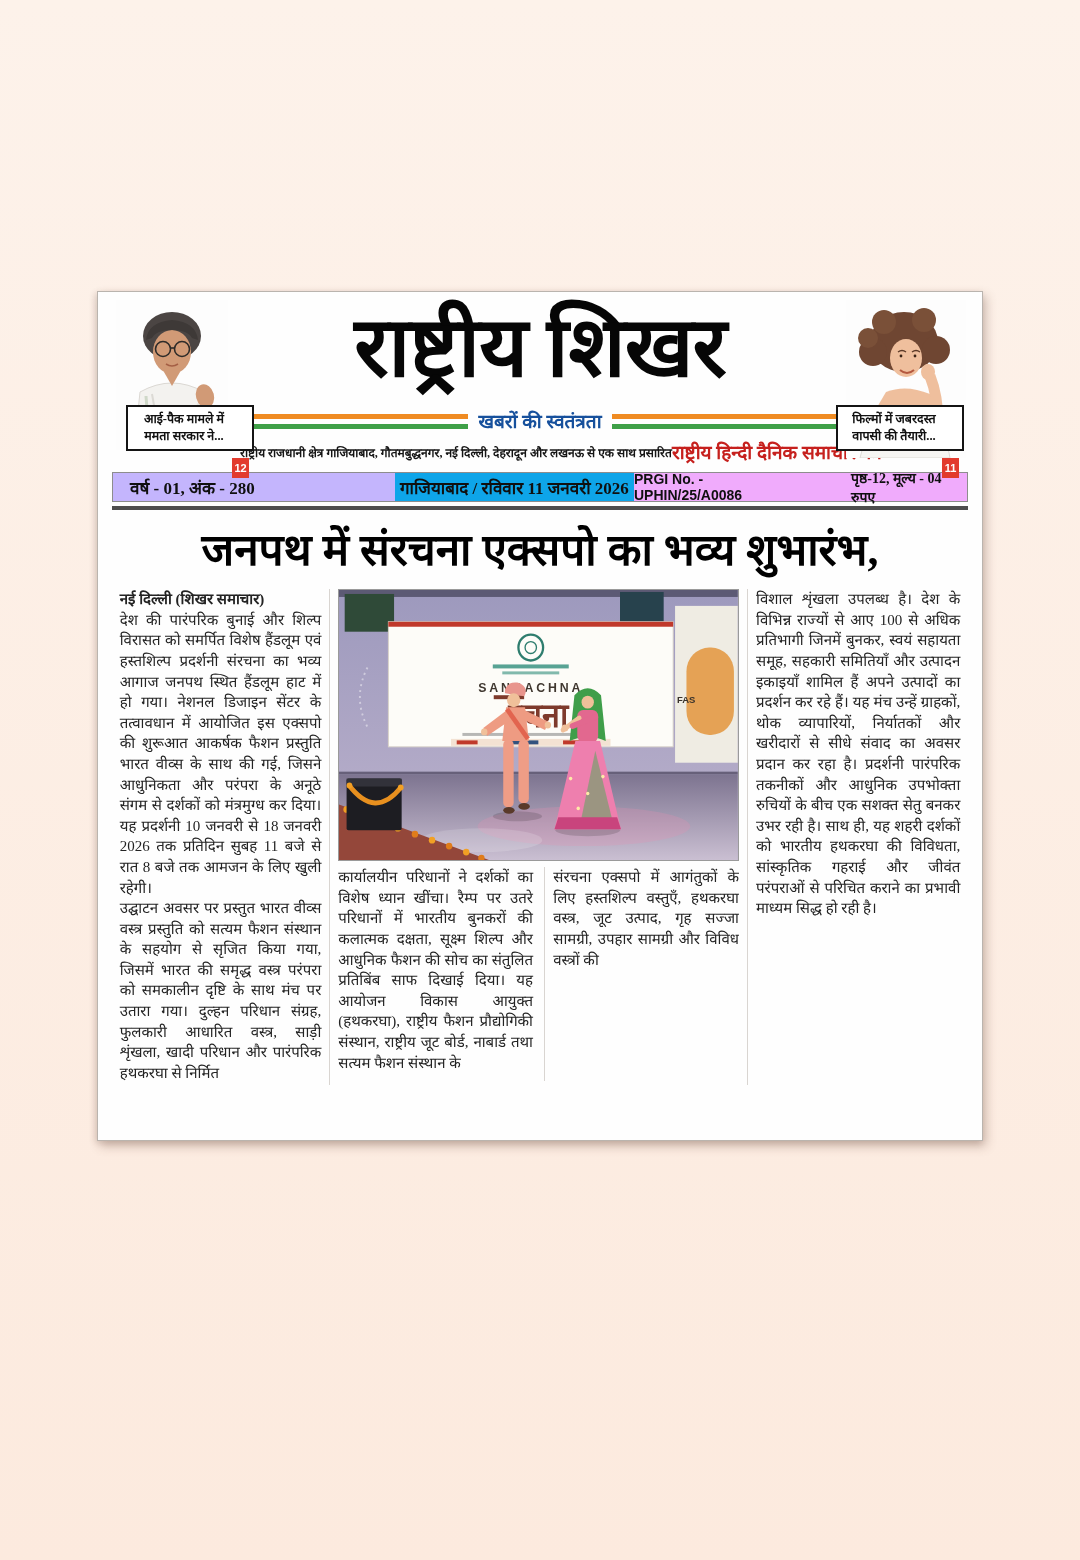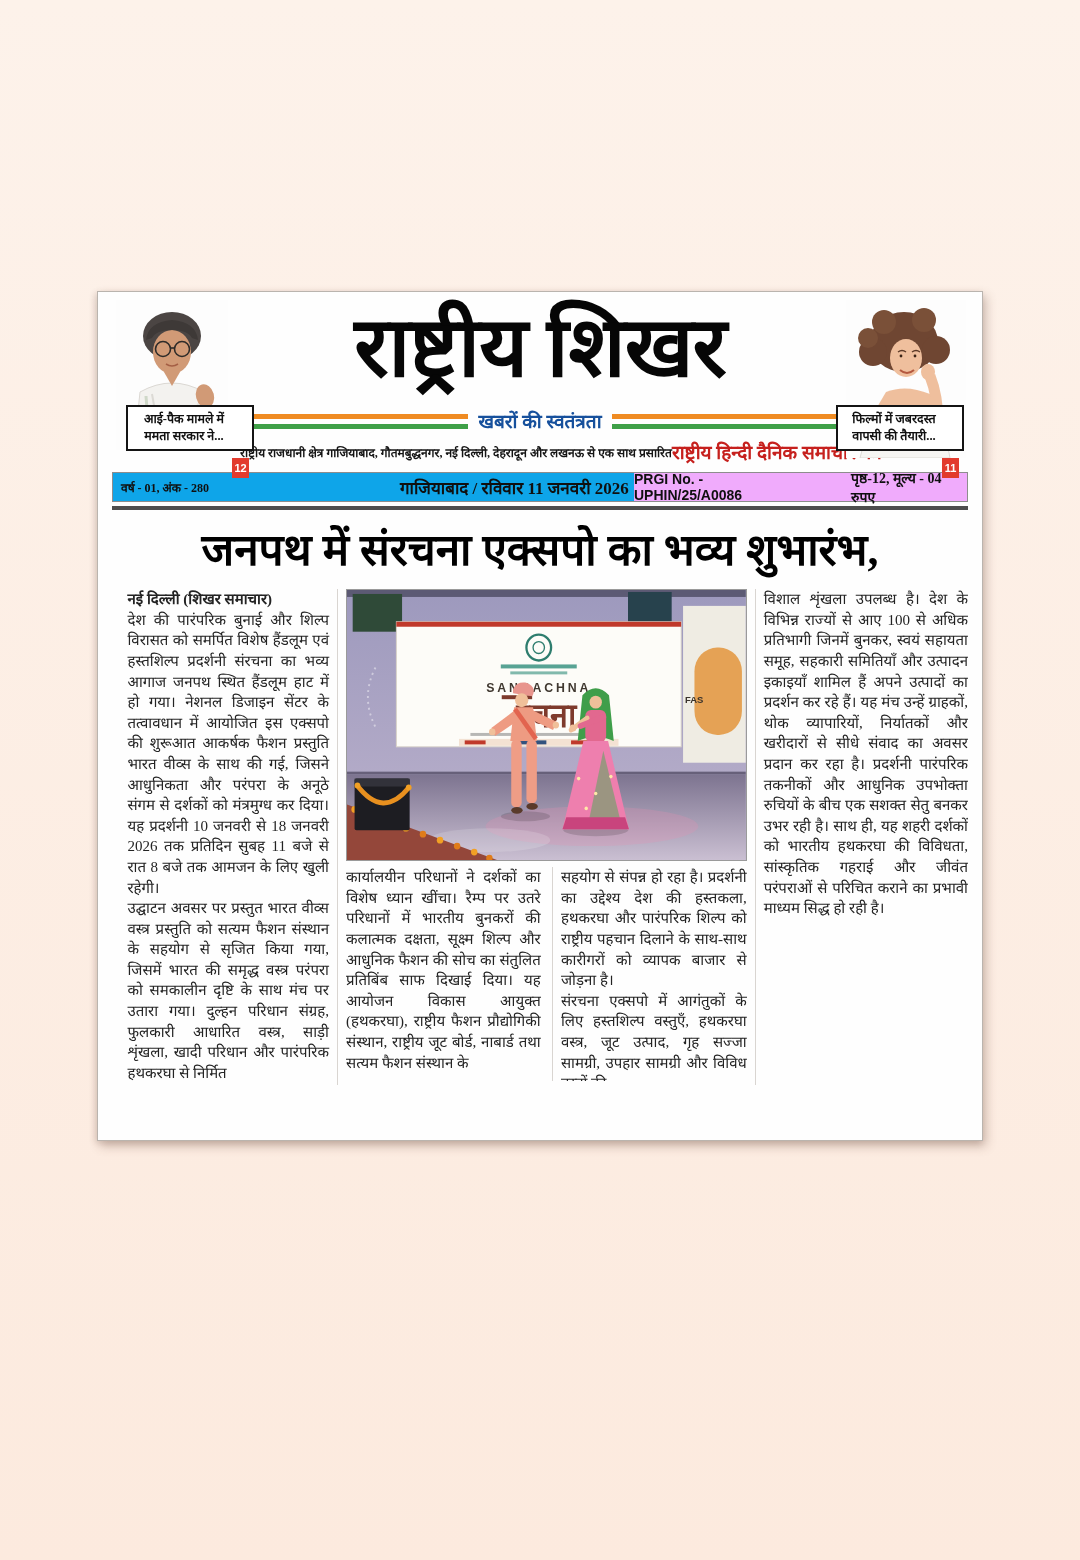--- a/index.html
+++ b/index.html
@@ -42,29 +42,29 @@
   .stripe i{display:block;height:5px;}
   .stripe .sa{background:#ef8b22;}
   .stripe .sg{background:#3fa048;}
   .freedom{color:#16509c;font-weight:700;font-size:19px;white-space:nowrap;}
   .taglines{display:flex;justify-content:space-between;align-items:center;margin:5px 8px 0 0;}
   .coverage{font-size:12px;font-weight:600;color:#141414;white-space:nowrap;}
   .papertype{font-size:19px;font-weight:700;color:#c6201d;white-space:nowrap;margin-right:8px;}
   
   .infobar{display:flex;height:30px;border:1px solid #8d8d8d;box-sizing:border-box;}
   .infobar .cell{display:flex;align-items:center;font-weight:700;color:#101010;box-sizing:border-box;}
-  .cell-l{flex:0 0 33%;background:#0ea5e9;padding-left:8px;font-size:12px;}
+  .cell-l{flex:0 0 33%;background:#c4b5fd;padding-left:17px;font-size:17px;}
   .cell-c{flex:1;background:#0ea5e9;justify-content:center;font-size:17px;}
   .cell-r{flex:0 0 39%;background:#f0abfc;justify-content:space-evenly;font-size:14px;font-family:"Liberation Sans",sans-serif;}
   .cell-r .hi{font-family:"Liberation Serif",serif;margin-left:39px;}
   .rule{height:4px;background:#4d4d4d;margin-top:4px;}
   
   .headline{text-align:center;padding:12px 0 8px;font-weight:700;color:#000;font-size:44px;line-height:1.3;}
   
-  .article{display:flex;justify-content:flex-end;height:496px;overflow:hidden;margin-top:2px;color:#232323;}
+  .article{display:flex;justify-content:center;height:496px;overflow:hidden;margin-top:2px;color:#232323;}
   .article p{margin:0;text-align:justify;font-size:15px;line-height:20.6px;}
   .colA{width:24.6%;box-sizing:border-box;padding-right:8px;border-right:1px solid #d9d5d1;}
   .colMid{width:48.8%;box-sizing:border-box;padding:0 8px;border-right:1px solid #d9d5d1;}
   .colD{width:24.8%;box-sizing:border-box;padding-left:8px;}
   .dateline{font-weight:700;font-size:16px;margin:0;text-align:left !important;}
   .photo-frame{width:100%;height:272px;border:1px solid #9a9a9a;box-sizing:border-box;margin-bottom:6px;background:#b0a9c6;}
   .photo-frame svg{display:block;width:100%;height:100%;}
   .mid-cols{display:flex;justify-content:space-between;height:214px;overflow:hidden;}
   .mid-col{width:48.6%;box-sizing:border-box;}
   .mid-col.second{border-left:1px solid #d9d5d1;padding-left:8px;}
@@ -274,21 +274,20 @@
             <circle cx="278" cy="188" r="1.8" fill="#ffe9a8"></circle>
               <circle cx="252" cy="220" r="1.8" fill="#ffe9a8"></circle>
           </g>
         </svg>
       </div>
       <div class="mid-cols">
         <div class="mid-col">
           <p>कार्यालयीन परिधानों ने दर्शकों का विशेष ध्यान खींचा। रैम्प पर उतरे परिधानों में भारतीय बुनकरों की कलात्मक दक्षता, सूक्ष्म शिल्प और आधुनिक फैशन की सोच का संतुलित प्रतिबिंब साफ दिखाई दिया। यह आयोजन विकास आयुक्त (हथकरघा), राष्ट्रीय फैशन प्रौद्योगिकी संस्थान, राष्ट्रीय जूट बोर्ड, नाबार्ड तथा सत्यम फैशन संस्थान के</p>
         </div>
         <div class="mid-col second">
-          <p>सहयोग से संपन्न हो रहा है। प्रदर्शनी का उद्देश्य देश की हस्तकला, हथकरघा और पारंपरिक शिल्प को राष्ट्रीय पहचान दिलाने के साथ-साथ कारीगरों को व्यापक बाजार से जोड़ना है।</p>
           <p>संरचना एक्सपो में आगंतुकों के लिए हस्तशिल्प वस्तुएँ, हथकरघा वस्त्र, जूट उत्पाद, गृह सज्जा सामग्री, उपहार सामग्री और विविध वस्त्रों की</p>
         </div>
       </div>
     </div>
 
     <div class="colD">
       <p>विशाल शृंखला उपलब्ध है। देश के विभिन्न राज्यों से आए 100 से अधिक प्रतिभागी जिनमें बुनकर, स्वयं सहायता समूह, सहकारी समितियाँ और उत्पादन इकाइयाँ शामिल हैं अपने उत्पादों का प्रदर्शन कर रहे हैं। यह मंच उन्हें ग्राहकों, थोक व्यापारियों, निर्यातकों और खरीदारों से सीधे संवाद का अवसर प्रदान कर रहा है। प्रदर्शनी पारंपरिक तकनीकों और आधुनिक उपभोक्ता रुचियों के बीच एक सशक्त सेतु बनकर उभर रही है। साथ ही, यह शहरी दर्शकों को भारतीय हथकरघा की विविधता, सांस्कृतिक गहराई और जीवंत परंपराओं से परिचित कराने का प्रभावी माध्यम सिद्ध हो रही है।</p>
     </div>
   </div>
 

